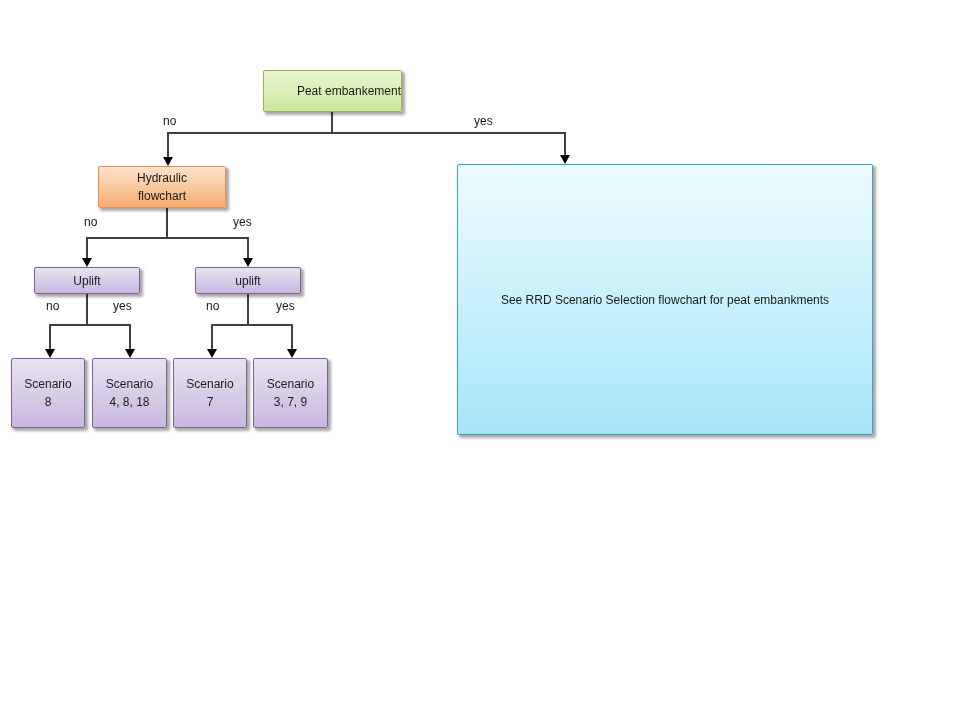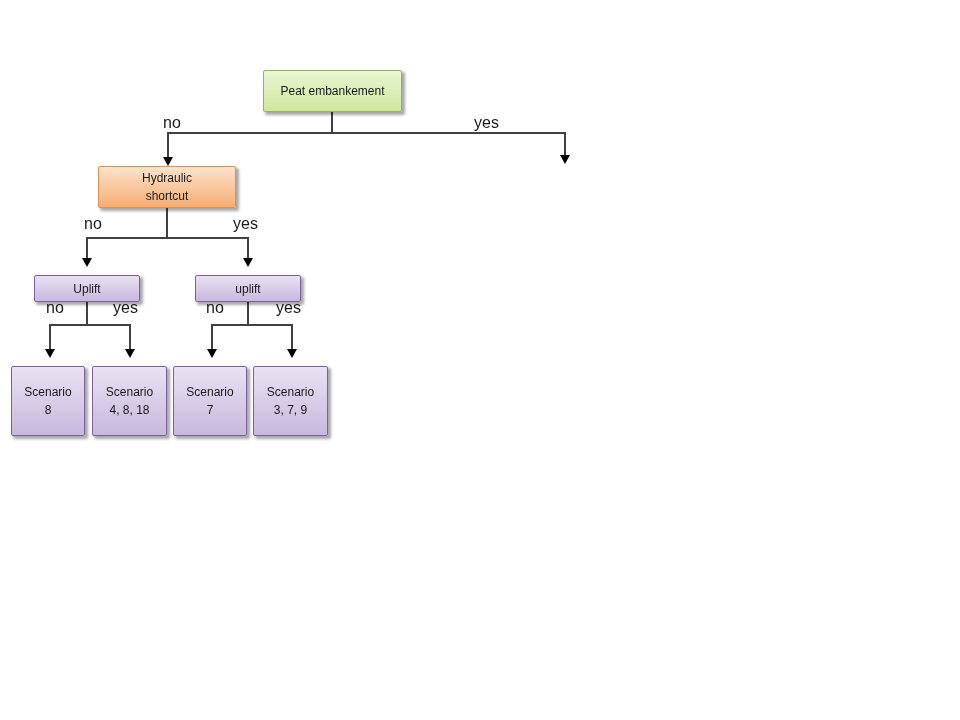--- a/index.html
+++ b/index.html
@@ -10,33 +10,33 @@
     color:var(--text, #1a1a1a);
     overflow:hidden;
   }
   .node {
     position:absolute; box-sizing:border-box;
     display:flex; flex-direction:column; align-items:center; justify-content:center;
     text-align:center; font-size:12px; line-height:1.5;
     border-radius:2px;
     box-shadow:2.5px 2.5px 3px rgba(0,0,0,0.35);
   }
-  .node.green  { background:linear-gradient(var(--green-fill-top),  var(--green-fill-bottom));  border:1.5px solid var(--green-border); }
+  .node.green  { background:linear-gradient(var(--green-fill-top),  var(--green-fill-bottom));  border:1.5px solid var(--green-border);align-items:flex-end; }
   .node.orange { background:linear-gradient(var(--orange-fill-top), var(--orange-fill-bottom)); border:1.5px solid var(--orange-border); }
-  .node.purple { background:linear-gradient(var(--purple-fill-top), var(--purple-fill-bottom)); border:1.5px solid var(--purple-border);margin-top:8px; }
+  .node.purple { background:linear-gradient(var(--purple-fill-top), var(--purple-fill-bottom)); border:1.5px solid var(--purple-border); }
   .node.cyan   { background:linear-gradient(var(--cyan-fill-top),   var(--cyan-fill-bottom));   border:1.5px solid var(--cyan-border); }
   .hline, .vline { position:absolute; background:var(--connector, #404040); }
   .hline { height:2px; }
   .vline { width:2px; }
   .arrow {
     position:absolute; width:0; height:0;
     border-left:5px solid transparent; border-right:5px solid transparent;
     border-top:9px solid var(--arrow, #000000);
   }
-  .edge-label { position:absolute; font-size:16px; white-space:nowrap; }
+  .edge-label { position:absolute; font-size:12px; white-space:nowrap; }
 </style>
 </head>
 <body>
 
 <div class="canvas">
 
   <div class="vline" style="left:331px; top:112px; height:21px"></div>
   <div class="hline" style="left:167px; top:132px; width:399px"></div>
   <div class="vline" style="left:167px; top:132px; height:25px"></div>
   <div class="vline" style="left:564px; top:132px; height:23px"></div>
@@ -69,23 +69,23 @@
   <div class="vline" style="left:291px; top:324px; height:25px"></div>
   <div class="arrow" style="left:207px; top:349px"></div>
   <div class="arrow" style="left:287px; top:349px"></div>
   <div class="edge-label" style="left:206px; top:299px">no</div>
   <div class="edge-label" style="left:276px; top:299px">yes</div>
 
   <div class="node green" style="left:263px; top:70px; width:139px; height:42px">
     <div>Peat embankement</div>
   </div>
 
-  <div class="node orange" style="left:98px; top:166px; width:138px; height:42px">
+  <div class="node orange" style="left:98px; top:166px; width:128px; height:42px">
     <div>Hydraulic</div>
-    <div>shortcut</div>
+    <div>flowchart</div>
   </div>
 
   <div class="node purple" style="left:34px; top:267px; width:106px; height:27px">
     <div>Uplift</div>
   </div>
 
   <div class="node purple" style="left:195px; top:267px; width:106px; height:27px">
     <div>uplift</div>
   </div>
 
@@ -102,14 +102,17 @@
   <div class="node purple" style="left:173px; top:358px; width:74px; height:70px">
     <div>Scenario</div>
     <div>7</div>
   </div>
 
   <div class="node purple" style="left:253px; top:358px; width:75px; height:70px">
     <div>Scenario</div>
     <div>3, 7, 9</div>
   </div>
 
+  <div class="node cyan" style="left:457px; top:164px; width:416px; height:271px">
+    <div>See RRD Scenario Selection flowchart for peat embankments</div>
+  </div>
 
 </div>
 
 </body></html>

